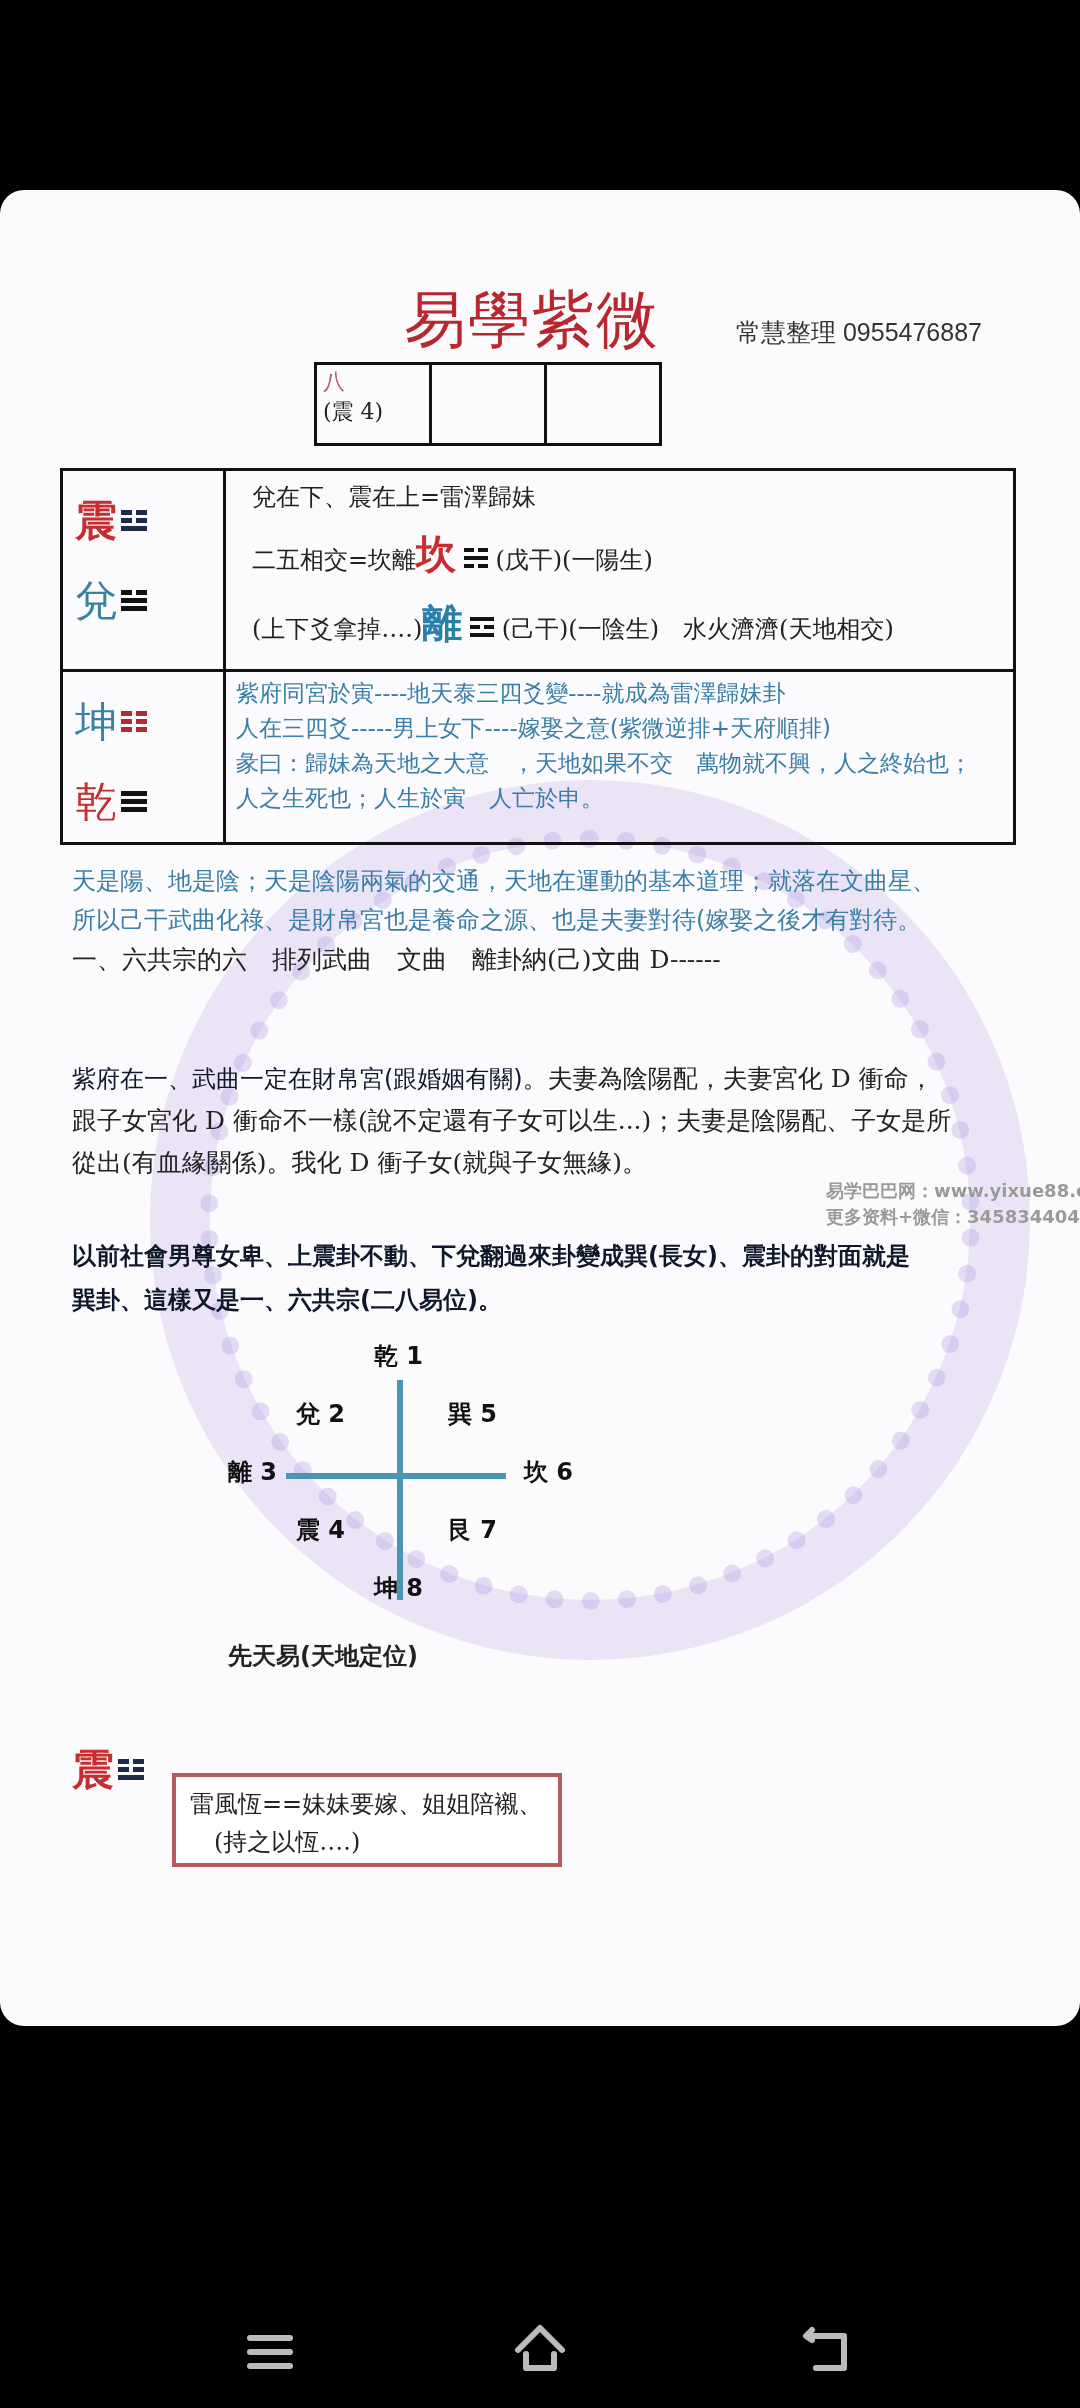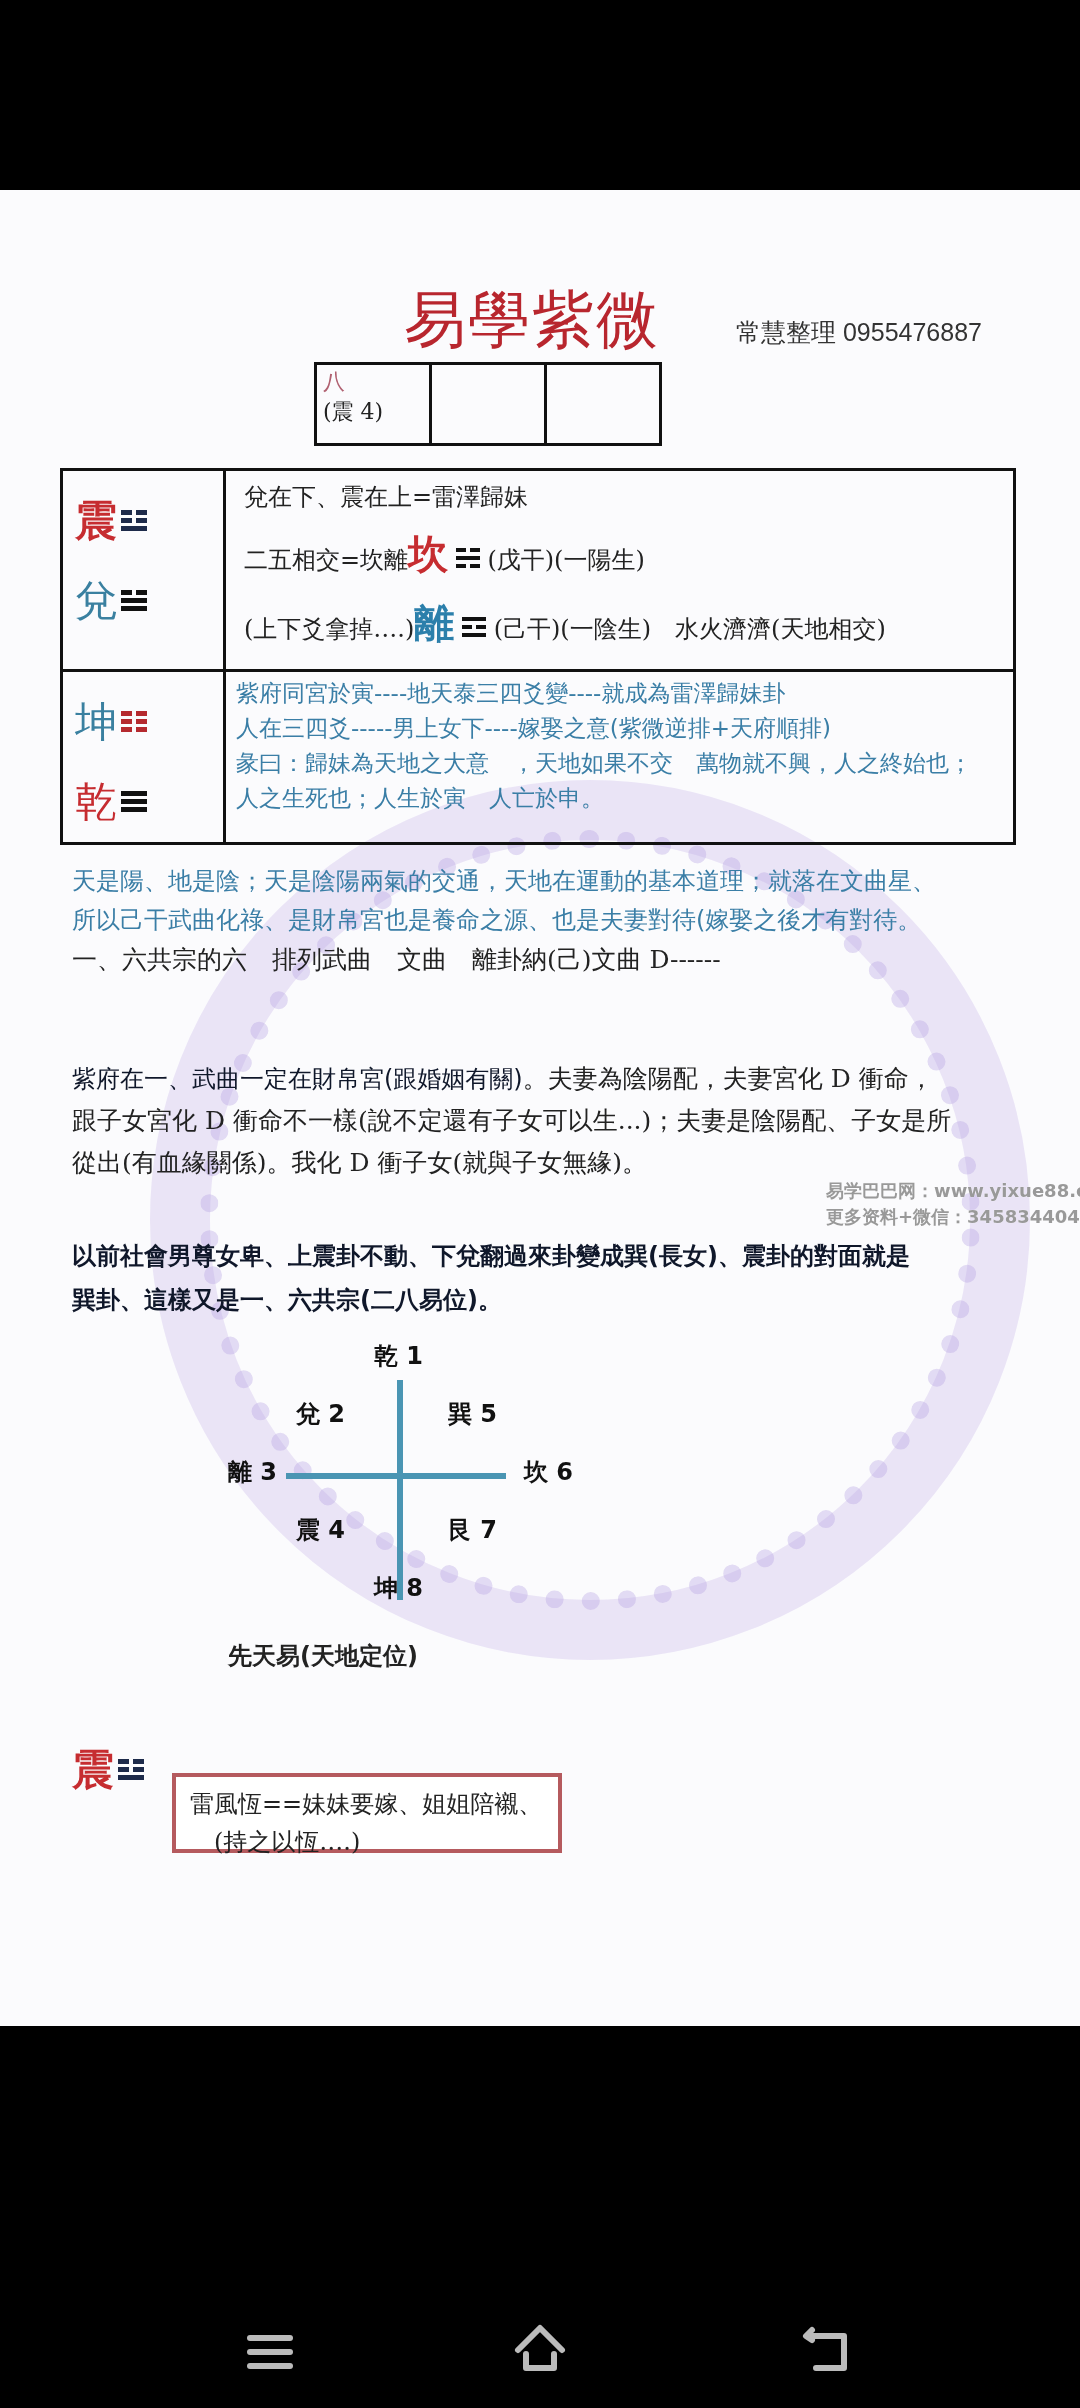--- a/index.html
+++ b/index.html
@@ -1,48 +1,48 @@
 <!DOCTYPE html>
 <html><head>
 <meta charset="utf-8">
 <style>
   html, body { margin:0; padding:0; }
   body { width:1080px; height:2408px; background:#000; position:relative; overflow:hidden;
          font-family:"DejaVu Serif", serif; color:#222; }
-  .page { position:absolute; left:0; top:190px; width:1080px; height:1836px; background:#fbfbfd; overflow:hidden; }
+  .page { position:absolute; left:0; top:190px; width:1080px; height:1836px; background:#fbfbfd; overflow:hidden;border-radius:24px; }
   .wm { position:absolute; left:150px; top:590px; width:880px; height:880px; border-radius:50%;
         border:60px solid rgba(190,170,230,0.28); box-sizing:border-box; }
   .wm-dots { position:absolute; left:200px; top:640px; width:780px; height:780px; border-radius:50%;
         border:18px dotted rgba(180,160,225,0.35); box-sizing:border-box; }
   .abs { position:absolute; }
   .title { left:404px; top:88px; font-size:62px; color:#b8262e; letter-spacing:2px; }
   .author { left:736px; top:126px; font-size:25px; color:#333; font-family:"Liberation Sans", sans-serif;text-align:right; }
   .smalltbl { left:314px; top:172px; border-collapse:collapse; }
   .smalltbl td { border:3px solid #111; width:100px; height:74px; vertical-align:top; padding:2px 6px; font-size:22px; }
   .s-eight { color:#b06070; display:block; }
   .maintbl { left:60px; top:278px; width:956px; border-collapse:collapse; }
   .maintbl td { border:3px solid #111; vertical-align:top; }
   .leftcell { width:148px; padding:10px 0 0 12px; }
   .gua { font-size:42px; font-weight:bold; line-height:80px; display:flex; align-items:center; }
   .sym { display:inline-block; margin-left:4px; }
   .rt { padding:4px 10px; font-size:24px; }
-  .rt p { margin:6px 0 14px 8px; }
+  .rt p { margin:6px 0 14px 16px; }
   .blue { color:#3a7ea6; }
   .bluebold { color:#0f172a; font-weight:bold; }
   .red { color:#c62c30; }
   .bigred { font-size:40px; color:#c62c30; font-weight:bold; }
   .bigblue { font-size:40px; color:#2b7fab; font-weight:bold; }
   .para { left:72px; font-size:25px; line-height:39px; width:960px; }
   .line { display:block; white-space:nowrap; }
   .diag { left:220px; top:1150px; width:400px; height:340px; }
   .vline { position:absolute; left:177px; top:40px; width:6px; height:220px; background:#4a95b3; }
   .hline { position:absolute; left:66px; top:133px; width:220px; height:6px; background:#4a95b3; }
   .dl { position:absolute; font-size:24px; font-weight:bold; font-family:"DejaVu Sans", sans-serif; color:#111; }
   .caption { left:228px; top:1450px; font-size:24px; font-weight:bold; font-family:"DejaVu Sans", sans-serif; }
-  .box { left:172px; top:1583px; width:390px; height:80px; border:4px solid #b55a5e; box-sizing:border-box;
+  .box { left:172px; top:1583px; width:390px; height:94px; border:4px solid #b55a5e; box-sizing:border-box;
          padding:8px 14px; font-size:24px; line-height:38px; background:#fff; }
   .site { left:826px; top:988px; font-size:18px; color:#999; font-family:"DejaVu Sans", sans-serif; line-height:26px; font-weight:bold; text-shadow:0 0 1px #fff; }
   .navbar { position:absolute; left:0; top:2300px; width:1080px; height:90px; }
   .navbtn { position:absolute; top:20px; width:60px; height:60px; }
 </style>
 </head>
 <body>
 
 <div class="page">
   <div class="wm"></div>

